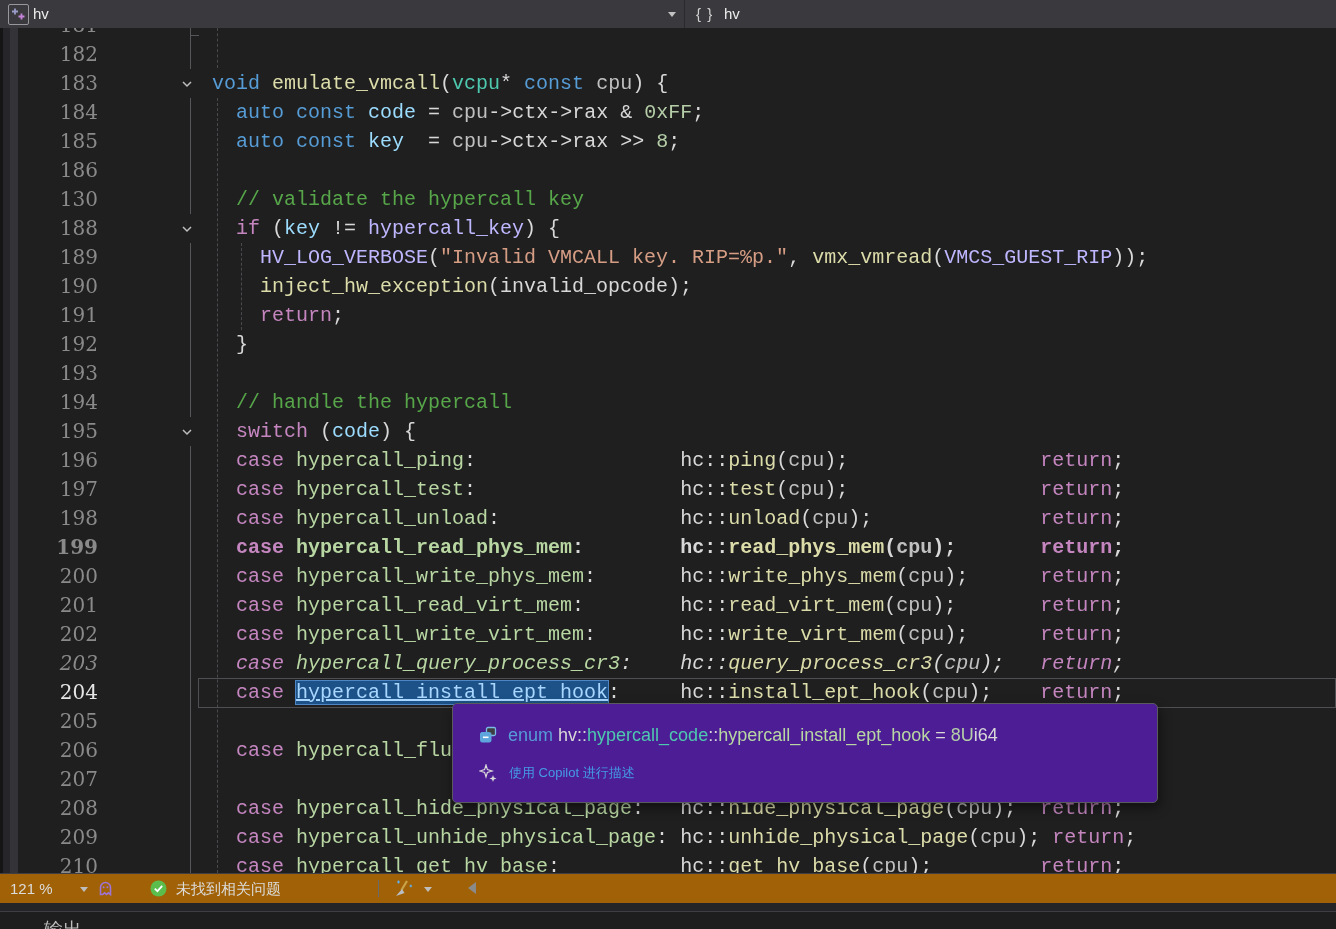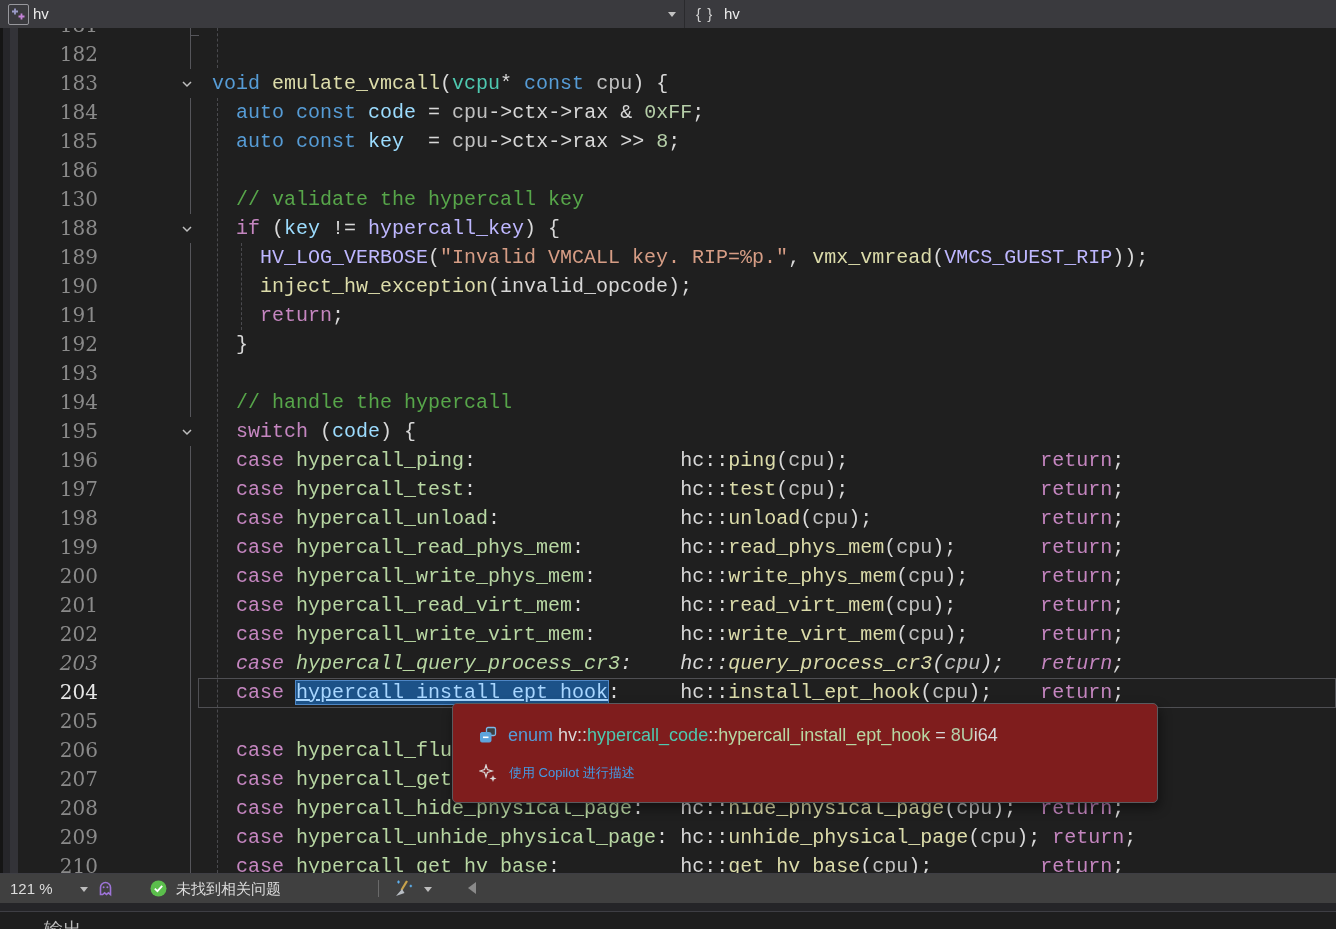--- a/index.html
+++ b/index.html
@@ -30,28 +30,28 @@
   .cur .num{color:#e6e6e6;}
   .chev{position:absolute;left:176px;top:0;width:22px;height:29px;background:#1f1f1f;
         display:flex;align-items:center;justify-content:center;cursor:pointer;}
   .code{position:absolute;left:212px;top:0;white-space:pre;
         font-family:"Liberation Mono","DejaVu Sans Mono",monospace;font-size:20px;}
   .c-kw{color:#569cd6;} .c-ctl{color:#c586c0;} .c-fn{color:#dcdcaa;} .c-ty{color:#4ec9b0;}
   .c-en{color:#b8d7a3;} .c-mc{color:#beb7ff;} .c-lo{color:#9cdcfe;} .c-pa{color:#c0c0c0;}
   .c-st{color:#d69d85;} .c-cm{color:#57a64a;} .c-nu{color:#b5cea8;} .c-pl{color:#d8d8d8;}
   .c-sel{color:#a8d6ff;background:#1c5288;box-shadow:0 0 0 1px #4e86c4;text-decoration:underline;}
   
-  #tooltip{position:absolute;left:452px;top:703px;width:706px;height:100px;background:#7f1d1d;
+  #tooltip{position:absolute;left:452px;top:703px;width:706px;height:100px;background:#4c1d95;
            border:1px solid #5a5a5e;border-radius:5px;box-shadow:2px 5px 12px rgba(0,0,0,.45);
            z-index:10;box-sizing:border-box;padding:12px 0 0 26px;}
   .tt-row{display:flex;align-items:center;gap:11px;height:38px;}
   #tt-sig{font-size:18px;white-space:pre;}
   #tt-copilot{font-size:13px;color:#459be5;cursor:pointer;}
   
-  #statusbar{position:absolute;left:0;top:873px;width:1336px;height:30px;background:#404040;
+  #statusbar{position:absolute;left:0;top:873px;width:1336px;height:30px;background:#a16207;
              border-top:1px solid #3e3e44;box-sizing:border-box;}
   #zoom-label{position:absolute;left:10px;top:0;height:29px;line-height:29px;color:#dcdcdc;font-size:15px;cursor:pointer;}
   #zoom-caret{position:absolute;left:80px;top:13px;width:0;height:0;border-left:4px solid transparent;
               border-right:4px solid transparent;border-top:5px solid #bdbdbd;cursor:pointer;}
   #health-text{position:absolute;left:176px;top:0;height:29px;line-height:29px;color:#dcdcdc;font-size:15px;}
   #sb-sep{position:absolute;left:378px;top:6px;width:1px;height:17px;background:#6a6a6a;}
   #broom-caret{position:absolute;left:424px;top:13px;width:0;height:0;border-left:4px solid transparent;
                border-right:4px solid transparent;border-top:5px solid #bdbdbd;cursor:pointer;}
   #scroll-left{position:absolute;left:468px;top:8px;width:0;height:0;border-top:6px solid transparent;
                border-bottom:6px solid transparent;border-right:8px solid #8a8a8a;cursor:pointer;}
@@ -175,21 +175,21 @@
           <span class="code"><span class="c-pl">  </span><span class="c-ctl">case</span><span class="c-pl"> </span><span class="c-en">hypercall_ping</span><span class="c-pl">:</span><span class="c-pl">                 </span><span class="c-pl">hc::</span><span class="c-fn">ping</span><span class="c-pl">(</span><span class="c-pa">cpu</span><span class="c-pl">);</span><span class="c-pl">                </span><span class="c-ctl">return</span><span class="c-pl">;</span></span>
         </div>
         <div class="line" style="top: 447px;">
           <span class="num">197</span>
           <span class="code"><span class="c-pl">  </span><span class="c-ctl">case</span><span class="c-pl"> </span><span class="c-en">hypercall_test</span><span class="c-pl">:</span><span class="c-pl">                 </span><span class="c-pl">hc::</span><span class="c-fn">test</span><span class="c-pl">(</span><span class="c-pa">cpu</span><span class="c-pl">);</span><span class="c-pl">                </span><span class="c-ctl">return</span><span class="c-pl">;</span></span>
         </div>
         <div class="line" style="top: 476px;">
           <span class="num">198</span>
           <span class="code"><span class="c-pl">  </span><span class="c-ctl">case</span><span class="c-pl"> </span><span class="c-en">hypercall_unload</span><span class="c-pl">:</span><span class="c-pl">               </span><span class="c-pl">hc::</span><span class="c-fn">unload</span><span class="c-pl">(</span><span class="c-pa">cpu</span><span class="c-pl">);</span><span class="c-pl">              </span><span class="c-ctl">return</span><span class="c-pl">;</span></span>
         </div>
-        <div class="line" style="top: 505px;">
+        <div class="line" style="top: 505px; font-weight: bold;">
           <span class="num">199</span>
           <span class="code"><span class="c-pl">  </span><span class="c-ctl">case</span><span class="c-pl"> </span><span class="c-en">hypercall_read_phys_mem</span><span class="c-pl">:</span><span class="c-pl">        </span><span class="c-pl">hc::</span><span class="c-fn">read_phys_mem</span><span class="c-pl">(</span><span class="c-pa">cpu</span><span class="c-pl">);</span><span class="c-pl">       </span><span class="c-ctl">return</span><span class="c-pl">;</span></span>
         </div>
         <div class="line" style="top: 534px;">
           <span class="num">200</span>
           <span class="code"><span class="c-pl">  </span><span class="c-ctl">case</span><span class="c-pl"> </span><span class="c-en">hypercall_write_phys_mem</span><span class="c-pl">:</span><span class="c-pl">       </span><span class="c-pl">hc::</span><span class="c-fn">write_phys_mem</span><span class="c-pl">(</span><span class="c-pa">cpu</span><span class="c-pl">);</span><span class="c-pl">      </span><span class="c-ctl">return</span><span class="c-pl">;</span></span>
         </div>
         <div class="line" style="top: 563px;">
           <span class="num">201</span>
           <span class="code"><span class="c-pl">  </span><span class="c-ctl">case</span><span class="c-pl"> </span><span class="c-en">hypercall_read_virt_mem</span><span class="c-pl">:</span><span class="c-pl">        </span><span class="c-pl">hc::</span><span class="c-fn">read_virt_mem</span><span class="c-pl">(</span><span class="c-pa">cpu</span><span class="c-pl">);</span><span class="c-pl">       </span><span class="c-ctl">return</span><span class="c-pl">;</span></span>
@@ -208,21 +208,20 @@
         </div>
         <div class="line" style="top: 679px;">
           <span class="num">205</span>
         </div>
         <div class="line" style="top: 708px;">
           <span class="num">206</span>
           <span class="code"><span class="c-pl">  </span><span class="c-ctl">case</span><span class="c-pl"> </span><span class="c-en">hypercall_flu</span></span>
         </div>
         <div class="line" style="top: 737px;">
           <span class="num">207</span>
-          <span class="code"><span class="c-pl">  </span><span class="c-ctl">case</span><span class="c-pl"> </span><span class="c-en">hypercall_get</span></span>
         </div>
         <div class="line" style="top: 766px;">
           <span class="num">208</span>
           <span class="code"><span class="c-pl">  </span><span class="c-ctl">case</span><span class="c-pl"> </span><span class="c-en">hypercall_hide_physical_page</span><span class="c-pl">:</span><span class="c-pl">   </span><span class="c-pl">hc::</span><span class="c-fn">hide_physical_page</span><span class="c-pl">(</span><span class="c-pa">cpu</span><span class="c-pl">);</span><span class="c-pl">  </span><span class="c-ctl">return</span><span class="c-pl">;</span></span>
         </div>
         <div class="line" style="top: 795px;">
           <span class="num">209</span>
           <span class="code"><span class="c-pl">  </span><span class="c-ctl">case</span><span class="c-pl"> </span><span class="c-en">hypercall_unhide_physical_page</span><span class="c-pl">:</span><span class="c-pl"> </span><span class="c-pl">hc::</span><span class="c-fn">unhide_physical_page</span><span class="c-pl">(</span><span class="c-pa">cpu</span><span class="c-pl">);</span><span class="c-pl"> </span><span class="c-ctl">return</span><span class="c-pl">;</span></span>
         </div>
         <div class="line" style="top: 824px;">

